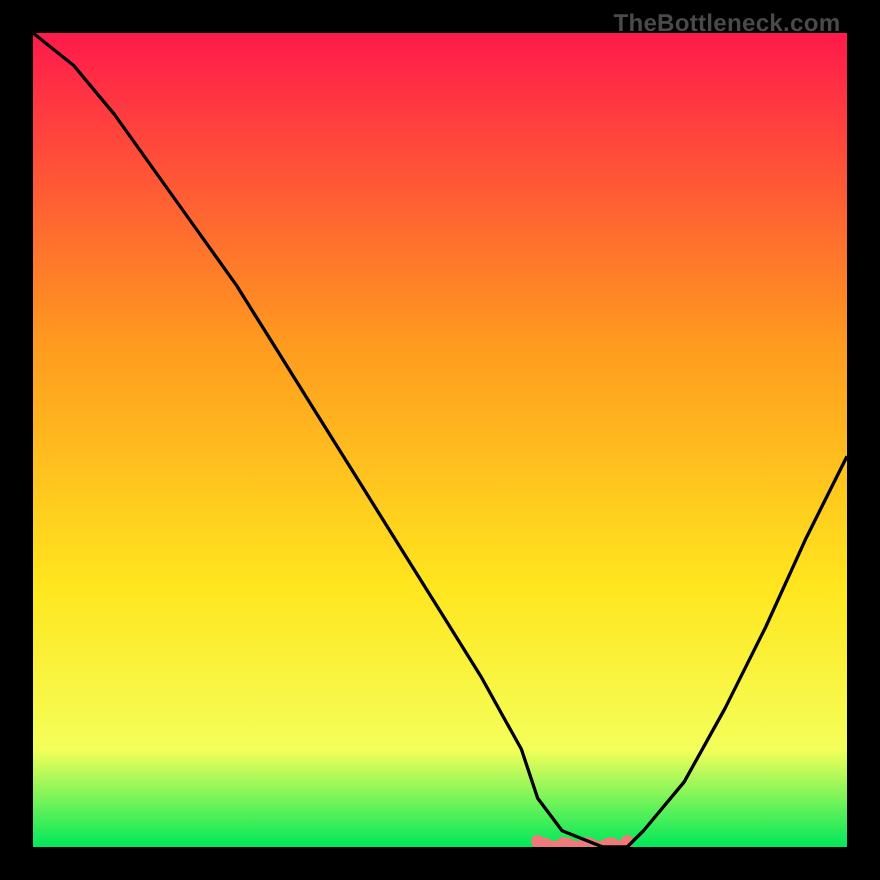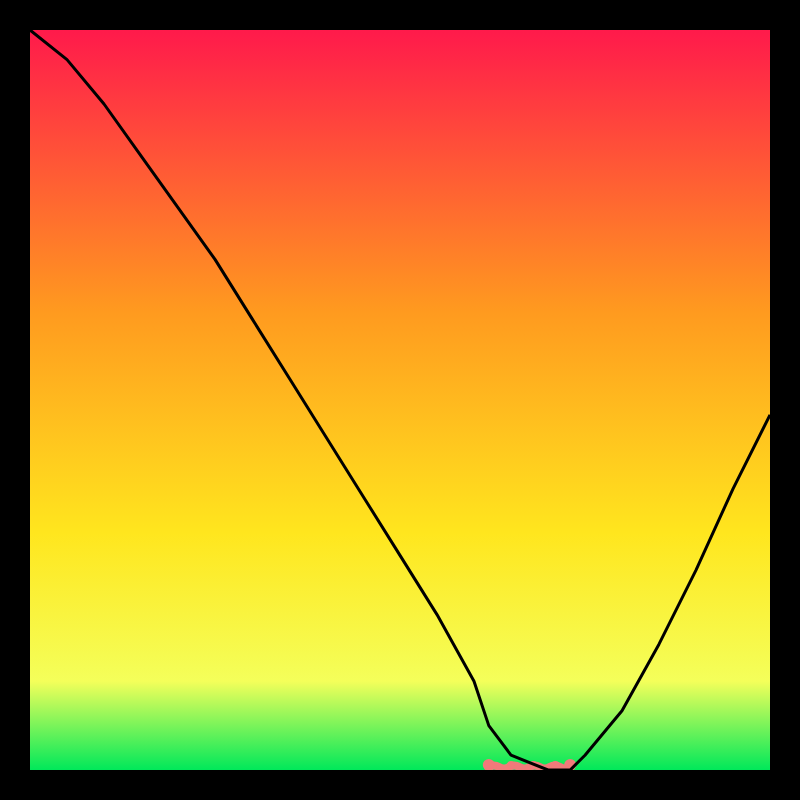--- a/index.html
+++ b/index.html
@@ -5,20 +5,21 @@
   html,body{margin:0;padding:0;width:800px;height:800px;background:#000;overflow:hidden;font-family:Arial,Helvetica,sans-serif}
   .stage{position:relative;width:800px;height:800px;background:#000}
   .plot{position:absolute;left:30px;top:30px;width:740px;height:740px;overflow:hidden}
   .watermark{position:absolute;top:8px;right:36px;font-size:22px;font-weight:600;color:#4a4a4a;letter-spacing:.2px}
   svg{display:block}
 </style>
 </head>
 <body>
 
 <div class="stage">
+  <div class="watermark">TheBottleneck.com</div>
 
   <div class="plot">
     <svg id="chart-svg" width="740" height="740" viewBox="0 0 740 740" preserveAspectRatio="none">
       <defs>
         <linearGradient id="bg-grad" x1="0" y1="0" x2="0" y2="1">
           <stop id="g0" offset="0%" stop-color="#ff1a4b"></stop>
           <stop id="g1" offset="38%" stop-color="#ff9a1f"></stop>
           <stop id="g2" offset="68%" stop-color="#ffe61e"></stop>
           <stop id="g3" offset="88%" stop-color="#f4ff5a"></stop>
           <stop id="g4" offset="100%" stop-color="#00e85a"></stop>

